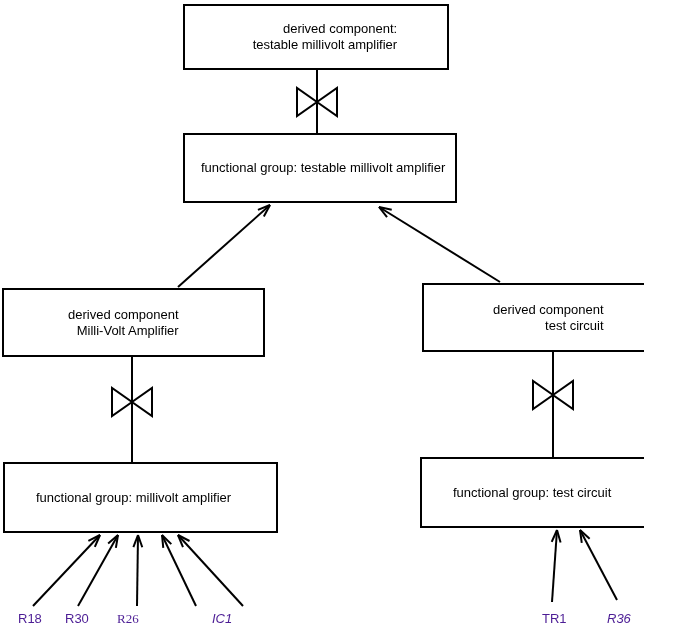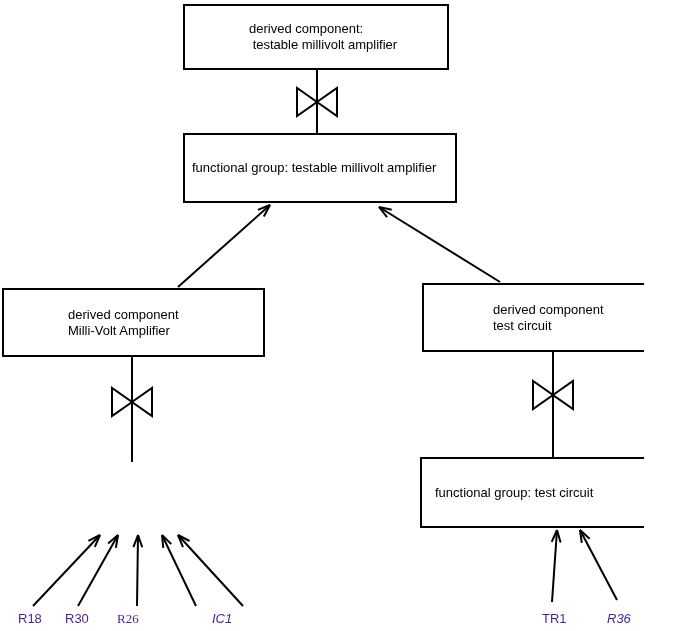--- a/index.html
+++ b/index.html
@@ -7,20 +7,21 @@
     padding: 0;
     background: #ffffff;
   }
   #diagram {
     position: relative;
     width: 644px;
     height: 631px;
     background: #ffffff;
     overflow: hidden;
     font-family: "Liberation Sans", sans-serif;
+    text-align: right;
   }
   #connector-layer {
     position: absolute;
     left: 0;
     top: 0;
     width: 698px;
     height: 631px;
     z-index: 0;
   }
   .box {
@@ -32,25 +33,25 @@
     align-items: center;
     z-index: 1;
     color: #000000;
     font-size: 13px;
     line-height: 16px;
   }
   .box .box-label {
     white-space: pre-wrap;
   }
   #box-derived-testable { left: 183px; top: 4px;   width: 266px; height: 66px; padding-left: 64px; }
-  #box-fg-testable      { left: 183px; top: 133px; width: 274px; height: 70px; padding-left: 7px;  }
+  #box-fg-testable      { left: 183px; top: 133px; width: 274px; height: 70px; padding-left: 16px;  }
   #box-derived-mva      { left: 2px;   top: 288px; width: 263px; height: 69px; padding-left: 64px; }
   #box-derived-tc       { left: 422px; top: 283px; width: 266px; height: 69px; padding-left: 69px; }
   #box-fg-mva           { left: 3px;   top: 462px; width: 275px; height: 71px; padding-left: 31px; }
-  #box-fg-tc            { left: 420px; top: 457px; width: 274px; height: 71px; padding-left: 13px; }
+  #box-fg-tc            { left: 420px; top: 457px; width: 274px; height: 71px; padding-left: 31px; }
   .leaf {
     position: absolute;
     top: 611px;
     color: #4c1d95;
     font-size: 13px;
     line-height: 16px;
     z-index: 1;
   }
   #leaf-r18 { left: 18px;  }
   #leaf-r30 { left: 65px;  }
@@ -137,20 +138,23 @@
   <div class="box" id="box-derived-mva">
     <span class="box-label">derived component
 Milli-Volt Amplifier</span>
   </div>
 
   <div class="box" id="box-derived-tc">
     <span class="box-label">derived component
 test circuit</span>
   </div>
 
+  <div class="box" id="box-fg-mva">
+    <span class="box-label">functional group: millivolt amplifier</span>
+  </div>
 
   <div class="box" id="box-fg-tc">
     <span class="box-label">functional group: test circuit</span>
   </div>
 
   <span class="leaf" id="leaf-r18">R18</span>
   <span class="leaf" id="leaf-r30">R30</span>
   <span class="leaf" id="leaf-r26">R26</span>
   <span class="leaf" id="leaf-r22">R22</span>
   <span class="leaf" id="leaf-ic1">IC1</span>

